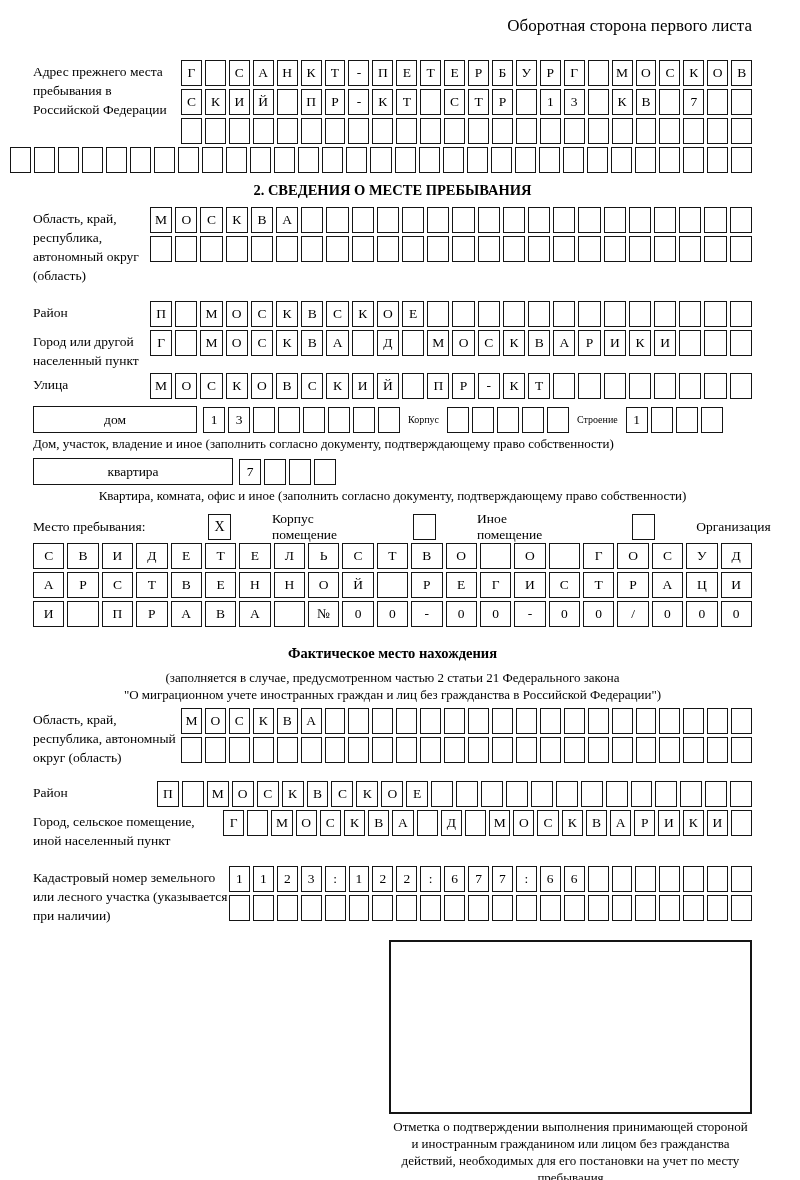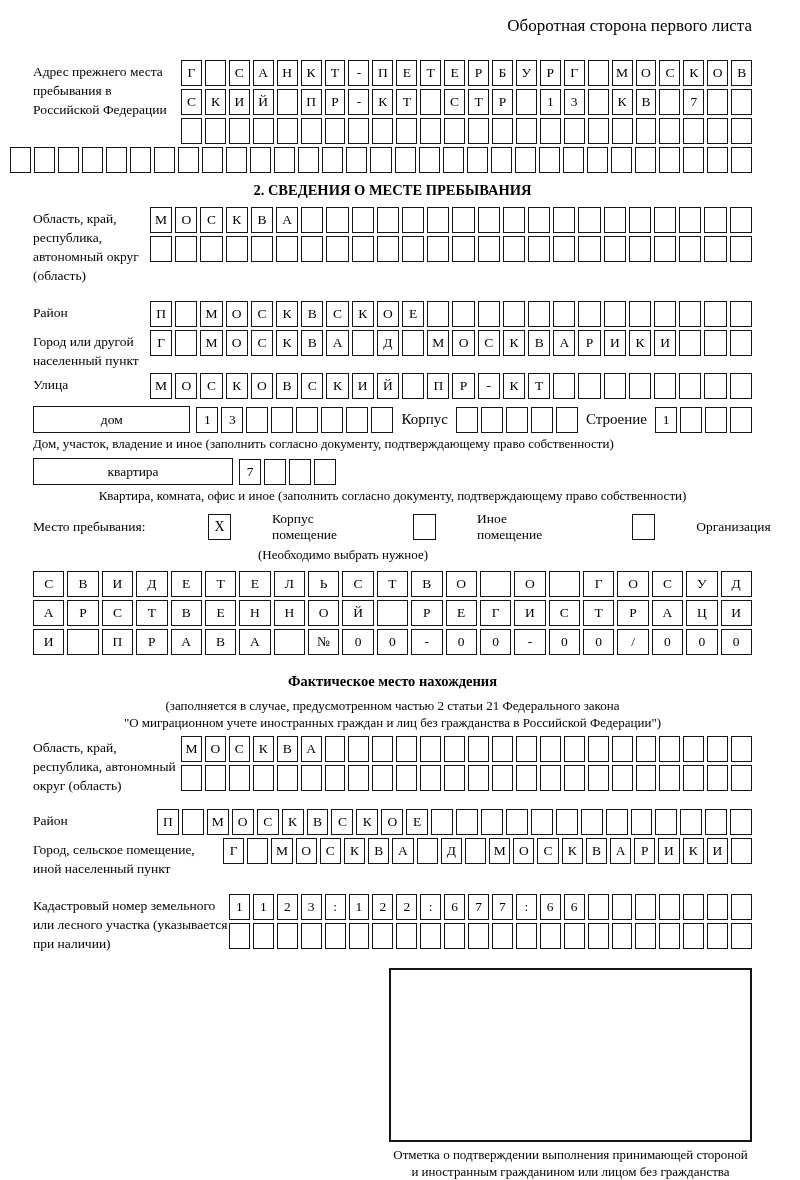--- a/index.html
+++ b/index.html
@@ -25,21 +25,21 @@
   
   .inline-row{display:flex;align-items:center;gap:6px;margin:7px 0 3px 0;}
   .widebox{
     border:1.7px solid #151515;height:25px;display:flex;align-items:center;
     justify-content:center;font-size:13.5px;background:#fff;
   }
   .house-box{width:162px;}
   .apt-box{width:198px;}
   .grp{flex:none;display:flex;gap:3px;}
   .grp .cb{flex:none;width:20px;}
-  .inline-label{font-size:15px;padding:0 2px;}
+  .inline-label{font-size:10px;padding:0 2px;}
   
   .stay-row{display:flex;align-items:center;margin:8px 0 0 0;font-size:13.5px;gap:32px;}
   .chk{
     width:21px;height:24px;border:1.7px solid #151515;display:inline-flex;
     align-items:center;justify-content:center;font-size:14px;flex:none;
   }
   .stay-label{width:143px;flex:none;}
   .opt-label{padding:0 0 0 9px;}
   .gap1{width:12px;flex:none;}
   .gap2{width:26px;flex:none;}
@@ -371,21 +371,20 @@
     <span class="stay-label">Место пребывания:</span>
     <span class="chk">X</span>
     <span class="opt-label">Корпус помещение</span>
     <span class="gap1"></span>
     <span class="chk"></span>
     <span class="opt-label">Иное помещение</span>
     <span class="gap2"></span>
     <span class="chk"></span>
     <span class="opt-label">Организация</span>
   </div>
-  <div class="choose-note">(Необходимо выбрать нужное)</div>
 
   <div class="frow" style="--lw:217px;">
     <div class="stack">
       <div class="cells">
           <div class="cb">С</div>
           <div class="cb">В</div>
           <div class="cb">И</div>
           <div class="cb">Д</div>
           <div class="cb">Е</div>
           <div class="cb">Т</div>

